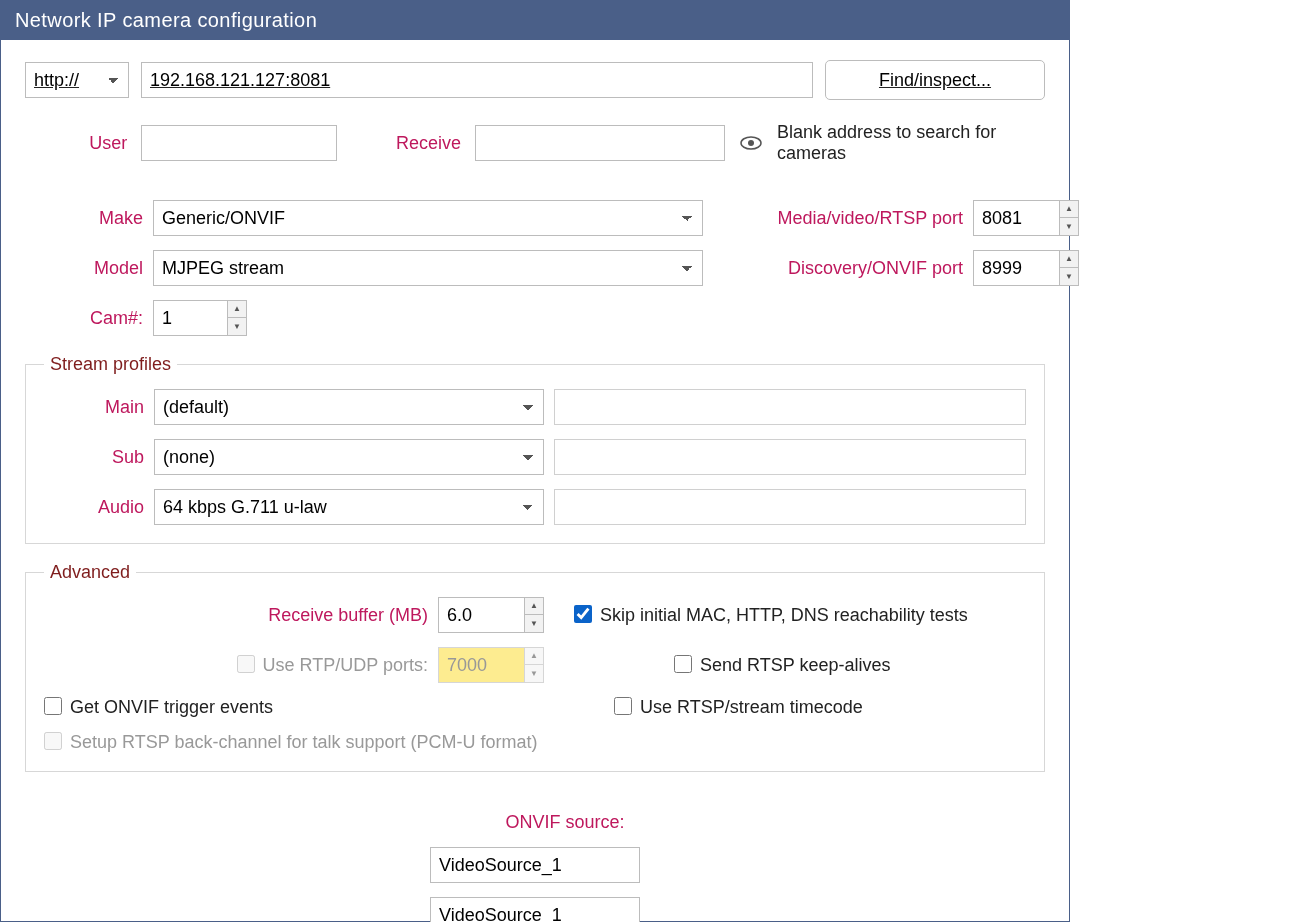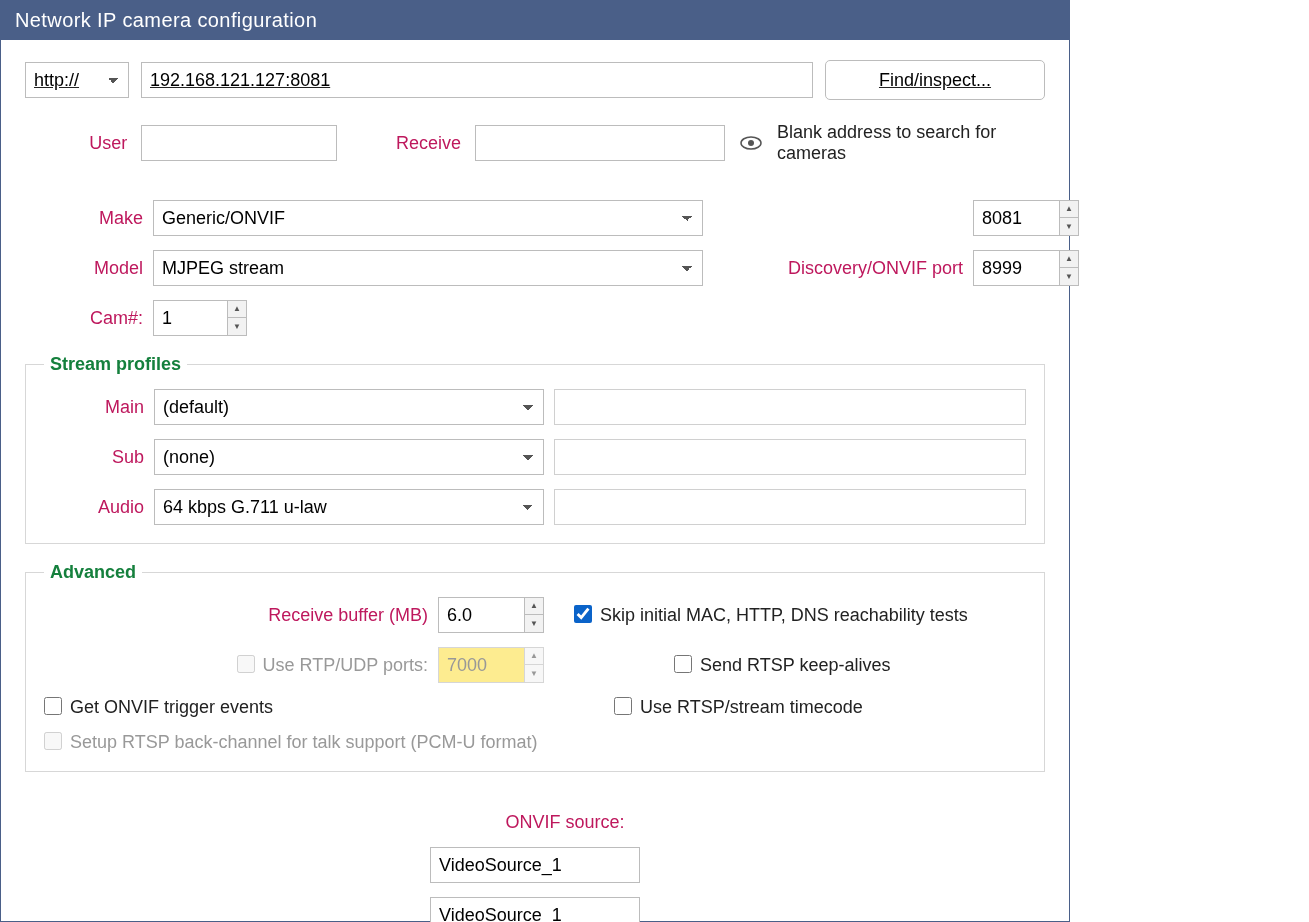--- a/index.html
+++ b/index.html
@@ -24,21 +24,21 @@
 
 .spinner { display: flex; }
 .spinner input { width: 74px; border-right: none; }
 .spin-btns { display:flex; flex-direction: column; border: 1px solid #bcbcbc; }
 .spin-btns div { width: 18px; height: 17px; background: #f2f2f2; display:flex; align-items:center; justify-content:center; font-size:8px; color:#555; line-height:1; cursor:pointer; }
 .spin-btns div:first-child { border-bottom: 1px solid #bcbcbc; }
 
 .eye-icon { width: 24px; height: 24px; display:inline-block; }
 
 fieldset { border: 1px solid #d7d7d7; padding: 14px 18px 18px; }
-legend { padding: 0 6px; font-size: 18px; color: #15803d; font-weight: bold; }
+legend { padding: 0 6px; font-size: 18px; color: #7f1d1d; }
 
 .grid-sp { display: grid; grid-template-columns: 100px 390px 1fr; gap: 14px 10px; align-items: center; }
 .grid-sp .label { text-align: right; }
 
 .adv-grid { display: grid; grid-template-columns: 500px 1fr; gap: 14px 30px; align-items: center; }
 .check-row { display:flex; gap:8px; }
 .check-row.disabled { color:#999; }
 input[type=checkbox] { width:18px; height:18px; accent-color:#0a63c9; }
 
 .footer { display:flex; align-items:center; gap:14px; margin-top: 22px; flex-direction: column; }
@@ -90,20 +90,21 @@
             <circle cx="12" cy="12" r="3" fill="#555"></circle>
           </svg>
       </span>
       <span class="hint">Blank address to search for cameras</span>
     </div>
 
     <div class="row-make">
       <span class="label">Make</span>
       <select><option>Generic/ONVIF</option></select>
       <div class="port-row">
+        <span class="label">Media/video/RTSP port</span>
         <div class="spinner">
           <input type="text" style="width: 86px;" value="8081">
           <div class="spin-btns">
               <div>▲</div>
               <div>▼</div>
             </div>
         </div>
       </div>
 
       <span class="label">Model</span>

